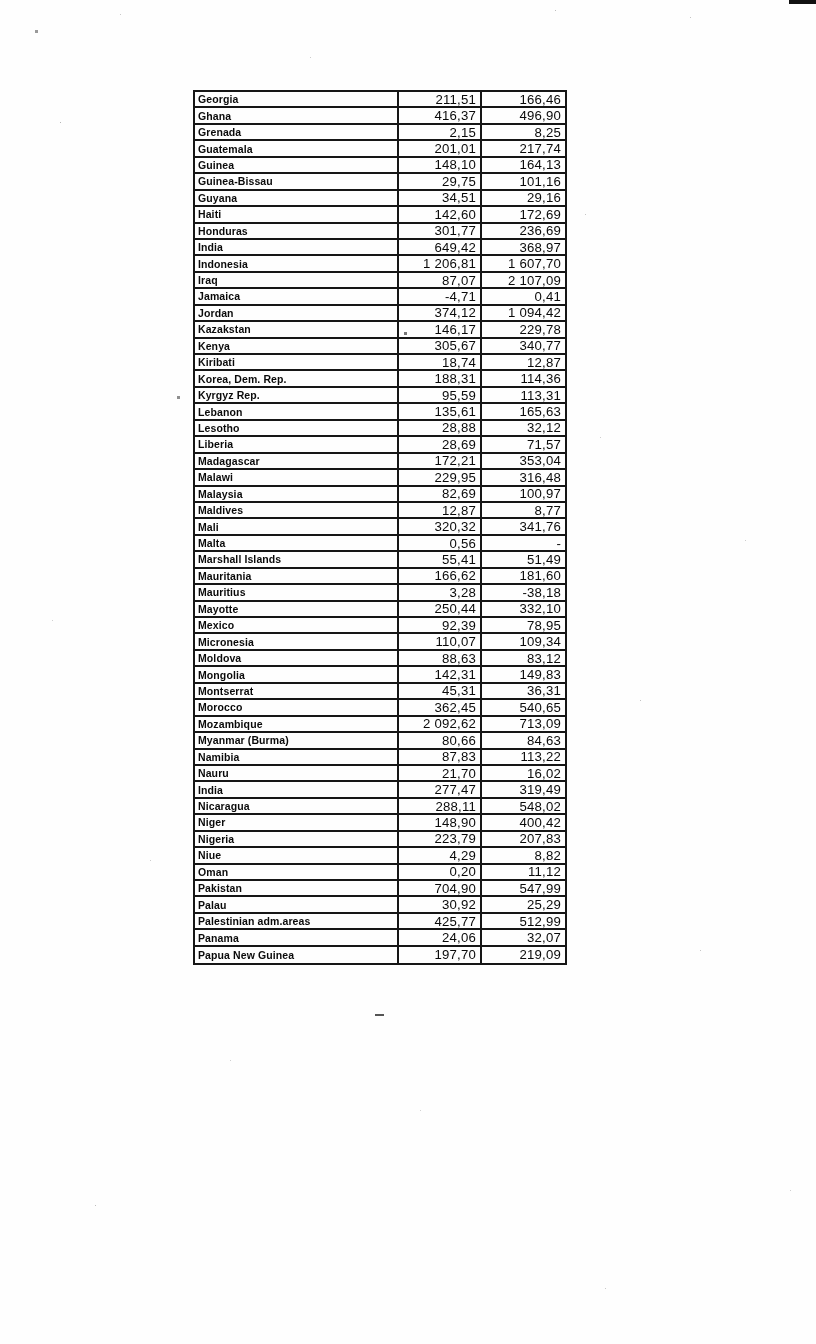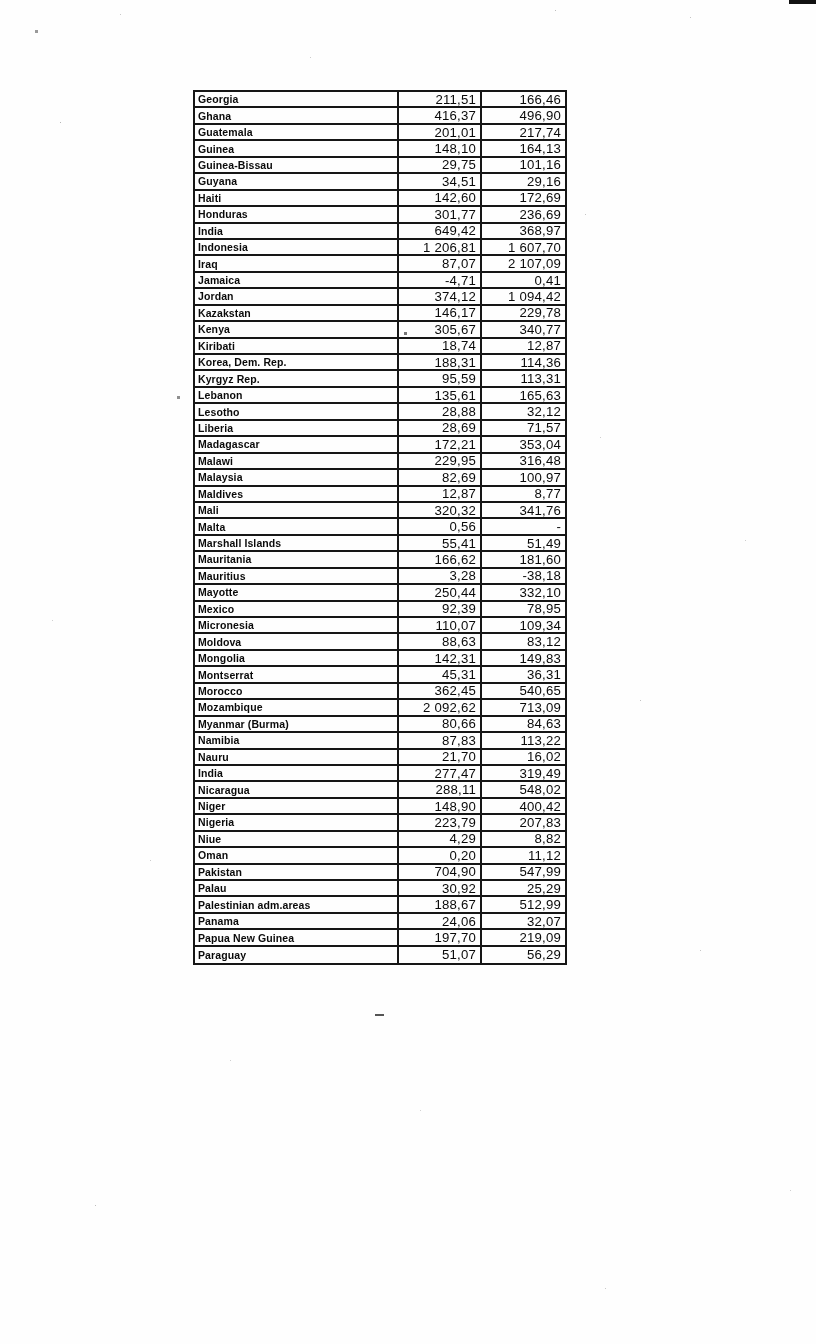--- a/index.html
+++ b/index.html
@@ -117,20 +117,25 @@
         <div class="cell cell-num">211,51</div>
         <div class="cell cell-num">166,46</div>
       </div>
 
       <div class="t-row">
         <div class="cell cell-name">Ghana</div>
         <div class="cell cell-num">416,37</div>
         <div class="cell cell-num">496,90</div>
       </div>
 
+      <div class="t-row">
+        <div class="cell cell-name">Grenada</div>
+        <div class="cell cell-num">2,15</div>
+        <div class="cell cell-num">8,25</div>
+      </div>
 
       <div class="t-row">
         <div class="cell cell-name">Guatemala</div>
         <div class="cell cell-num">201,01</div>
         <div class="cell cell-num">217,74</div>
       </div>
 
       <div class="t-row">
         <div class="cell cell-name">Guinea</div>
         <div class="cell cell-num">148,10</div>
@@ -404,36 +409,31 @@
       </div>
 
       <div class="t-row">
         <div class="cell cell-name">Palau</div>
         <div class="cell cell-num">30,92</div>
         <div class="cell cell-num">25,29</div>
       </div>
 
       <div class="t-row">
         <div class="cell cell-name">Palestinian adm.areas</div>
-        <div class="cell cell-num">188,67</div>
+        <div class="cell cell-num">425,77</div>
         <div class="cell cell-num">512,99</div>
       </div>
 
       <div class="t-row">
         <div class="cell cell-name">Panama</div>
         <div class="cell cell-num">24,06</div>
         <div class="cell cell-num">32,07</div>
       </div>
 
       <div class="t-row">
         <div class="cell cell-name">Papua New Guinea</div>
         <div class="cell cell-num">197,70</div>
         <div class="cell cell-num">219,09</div>
       </div>
 
-      <div class="t-row">
-        <div class="cell cell-name">Paraguay</div>
-        <div class="cell cell-num">51,07</div>
-        <div class="cell cell-num">56,29</div>
-      </div>
     </div>
 
 </div>
 
 </body></html>

